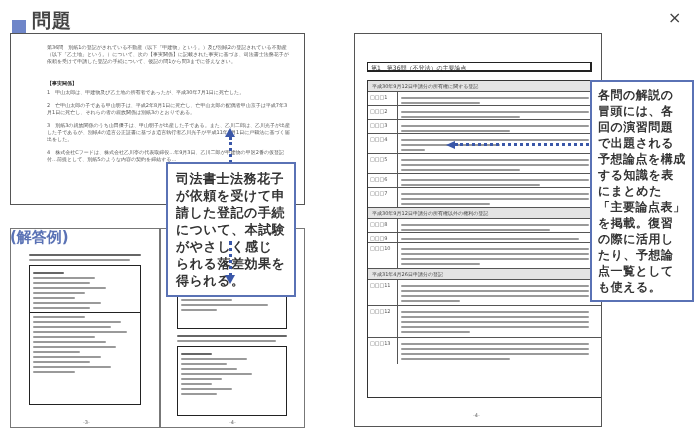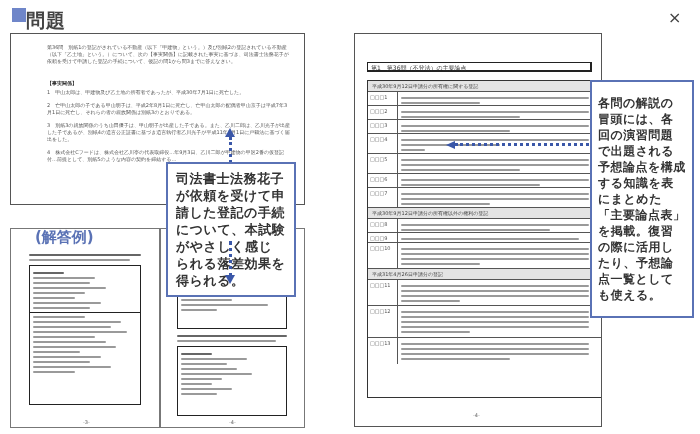--- a/index.html
+++ b/index.html
@@ -1,19 +1,19 @@
 <!DOCTYPE html>
 <html><head>
 <meta charset="utf-8">
 <style>
   * { box-sizing: border-box; margin: 0; padding: 0; }
   html, body { width: 700px; height: 434px; overflow: hidden; background: #ffffff; font-family: "DejaVu Sans", sans-serif; color: #333; }
   .wrap { position: relative; width: 700px; height: 434px; }
 
-  .section-head { position: absolute; display: flex; align-items: flex-start; gap: 0; }
+  .section-head { position: absolute; display: flex; align-items: flex-end; gap: 6px; }
   .section-head .sq { width: 14px; height: 14px; background: #6f86c9; }
   .section-head .t { font-size: 19px; color: #444; font-weight: bold; letter-spacing: 1px; }
 
   .close { position: absolute; left: 668px; top: 8px; font-size: 16px; color: #444; cursor: pointer; }
 
   .page { position: absolute; background: #fff; border: 1px solid #555; overflow: hidden; }
   .page.soft { border-color: #777; }
 
   .txt-line { height: 2px; background: #9a9a9a; margin: 3px 0; border-radius: 1px; }
   .txt-line.dark { background: #666; }
@@ -119,21 +119,21 @@
         <div class="txt-line" style="width:70%;"></div>
         <div class="txt-line" style="width:40%;"></div>
         <div class="txt-line" style="width:30%;"></div>
         <div class="txt-line" style="width:50%;"></div>
         <div class="txt-line" style="width:35%;"></div>
       </div>
     </div>
     <div class="page-num" style="left:68px; top:190px;">-4-</div>
   </div>
 
-  <div class="answer-label" style="left:10px; top:228px;margin-left:25px;">(解答例)</div>
+  <div class="answer-label" style="left:10px; top:228px;">(解答例)</div>
 
   <div class="arrow-up" style="left:225px; top:128px;"></div>
   <div class="dotline" style="left:229px; top:137px; height:26px;"></div>
   <div class="callout" style="left:166px; top:162px; width:130px;">司法書士法務花子が依頼を受けて申請した登記の手続について、本試験がやさしく感じられる落差効果を得られる。</div>
   <div class="dotline" style="left:229px; top:241px; height:36px;"></div>
   <div class="arrow-down" style="left:225px; top:275px;"></div>
 
   <div class="page" style="left:354px; top:33px; width:248px; height:394px;">
     <div class="boxed" style="position:absolute; left:12px; top:28px; width:225px; height:10px; font-size:6px; padding:1px 3px; border-width:1px 2px 2px 1px;">第1　第36問（不登法）の主要論点</div>
 
@@ -242,15 +242,15 @@
             <div class="txt-line" style="width:95%;"></div>
             <div class="txt-line" style="width:55%;"></div>
           </div>
         </div>
     </div>
     <div class="page-num" style="left:118px; top:378px;">-4-</div>
   </div>
 
   <div class="arrow-left" style="left:446px; top:141px;"></div>
   <div class="hdotline" style="left:455px; top:143px; width:140px;"></div>
-  <div class="callout" style="left:590px; top:80px; width:104px; font-size:12px; line-height:16px; padding:13px 6px;">各問の解説の冒頭には、各回の演習問題で出題される予想論点を構成する知識を表にまとめた「主要論点表」を掲載。復習の際に活用したり、予想論点一覧としても使える。</div>
+  <div class="callout" style="left:590px; top:80px; width:104px; font-size:12px; line-height:16px; padding:5px 6px;">各問の解説の冒頭には、各回の演習問題で出題される予想論点を構成する知識を表にまとめた「主要論点表」を掲載。復習の際に活用したり、予想論点一覧としても使える。</div>
 
 </div>
 
 </body></html>

